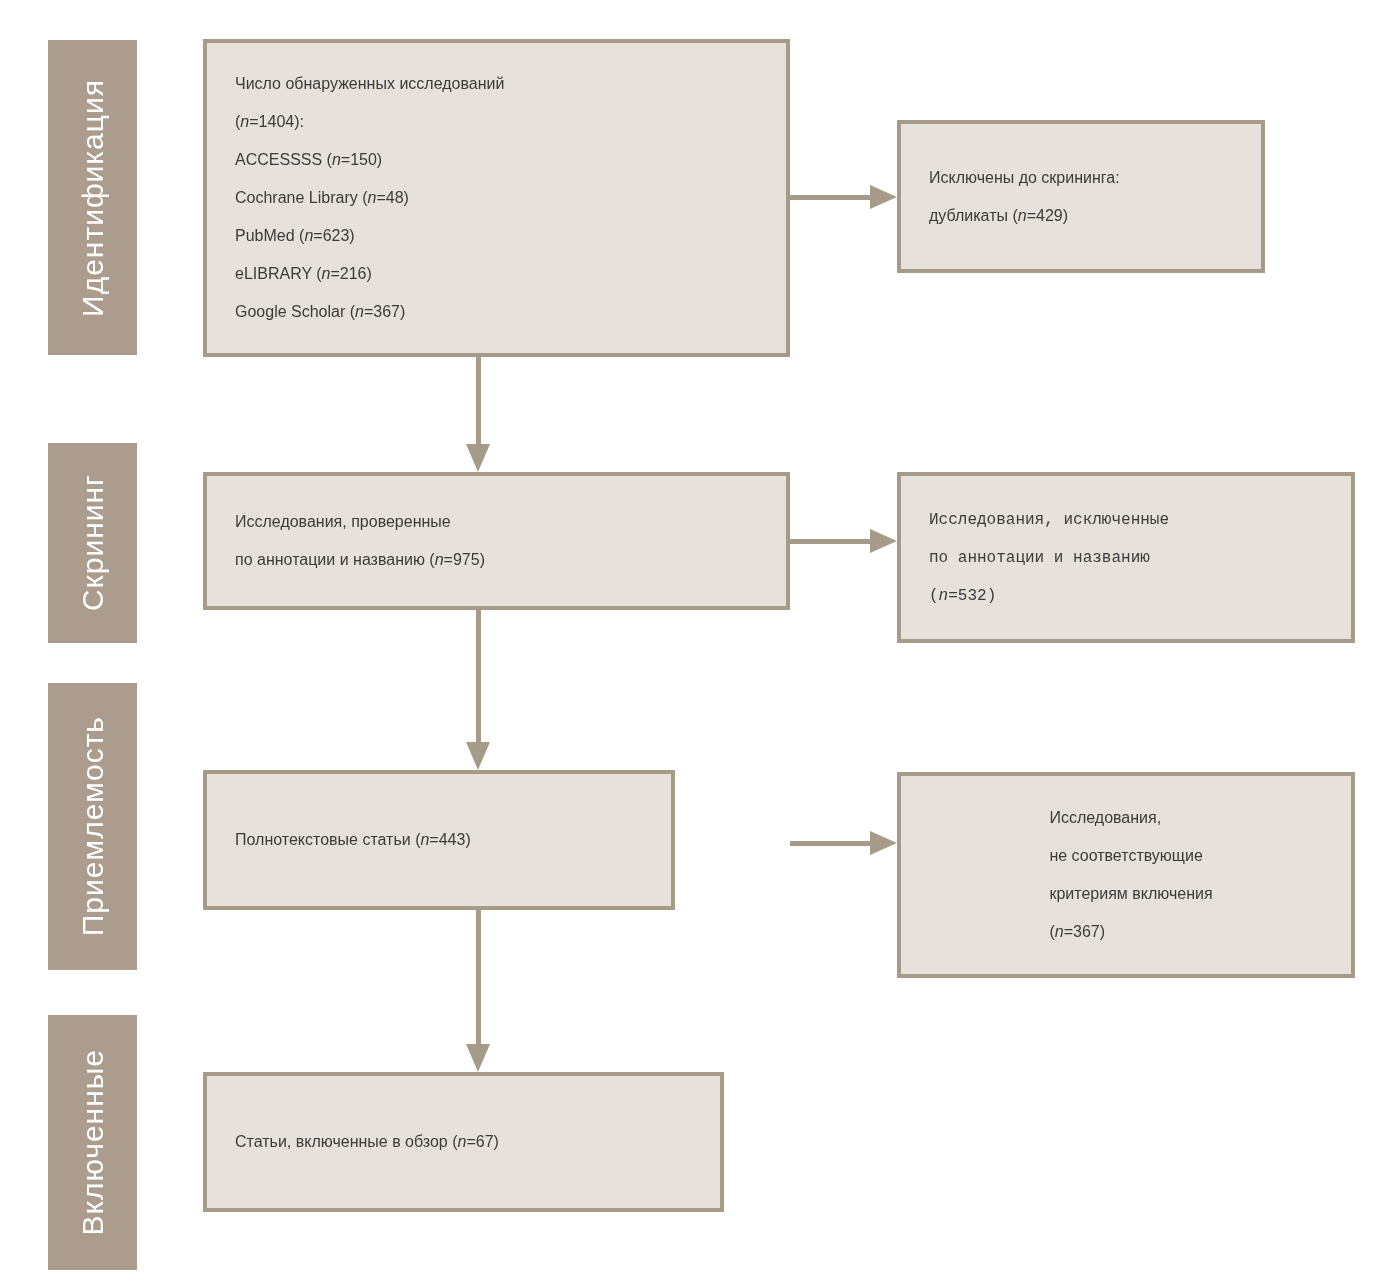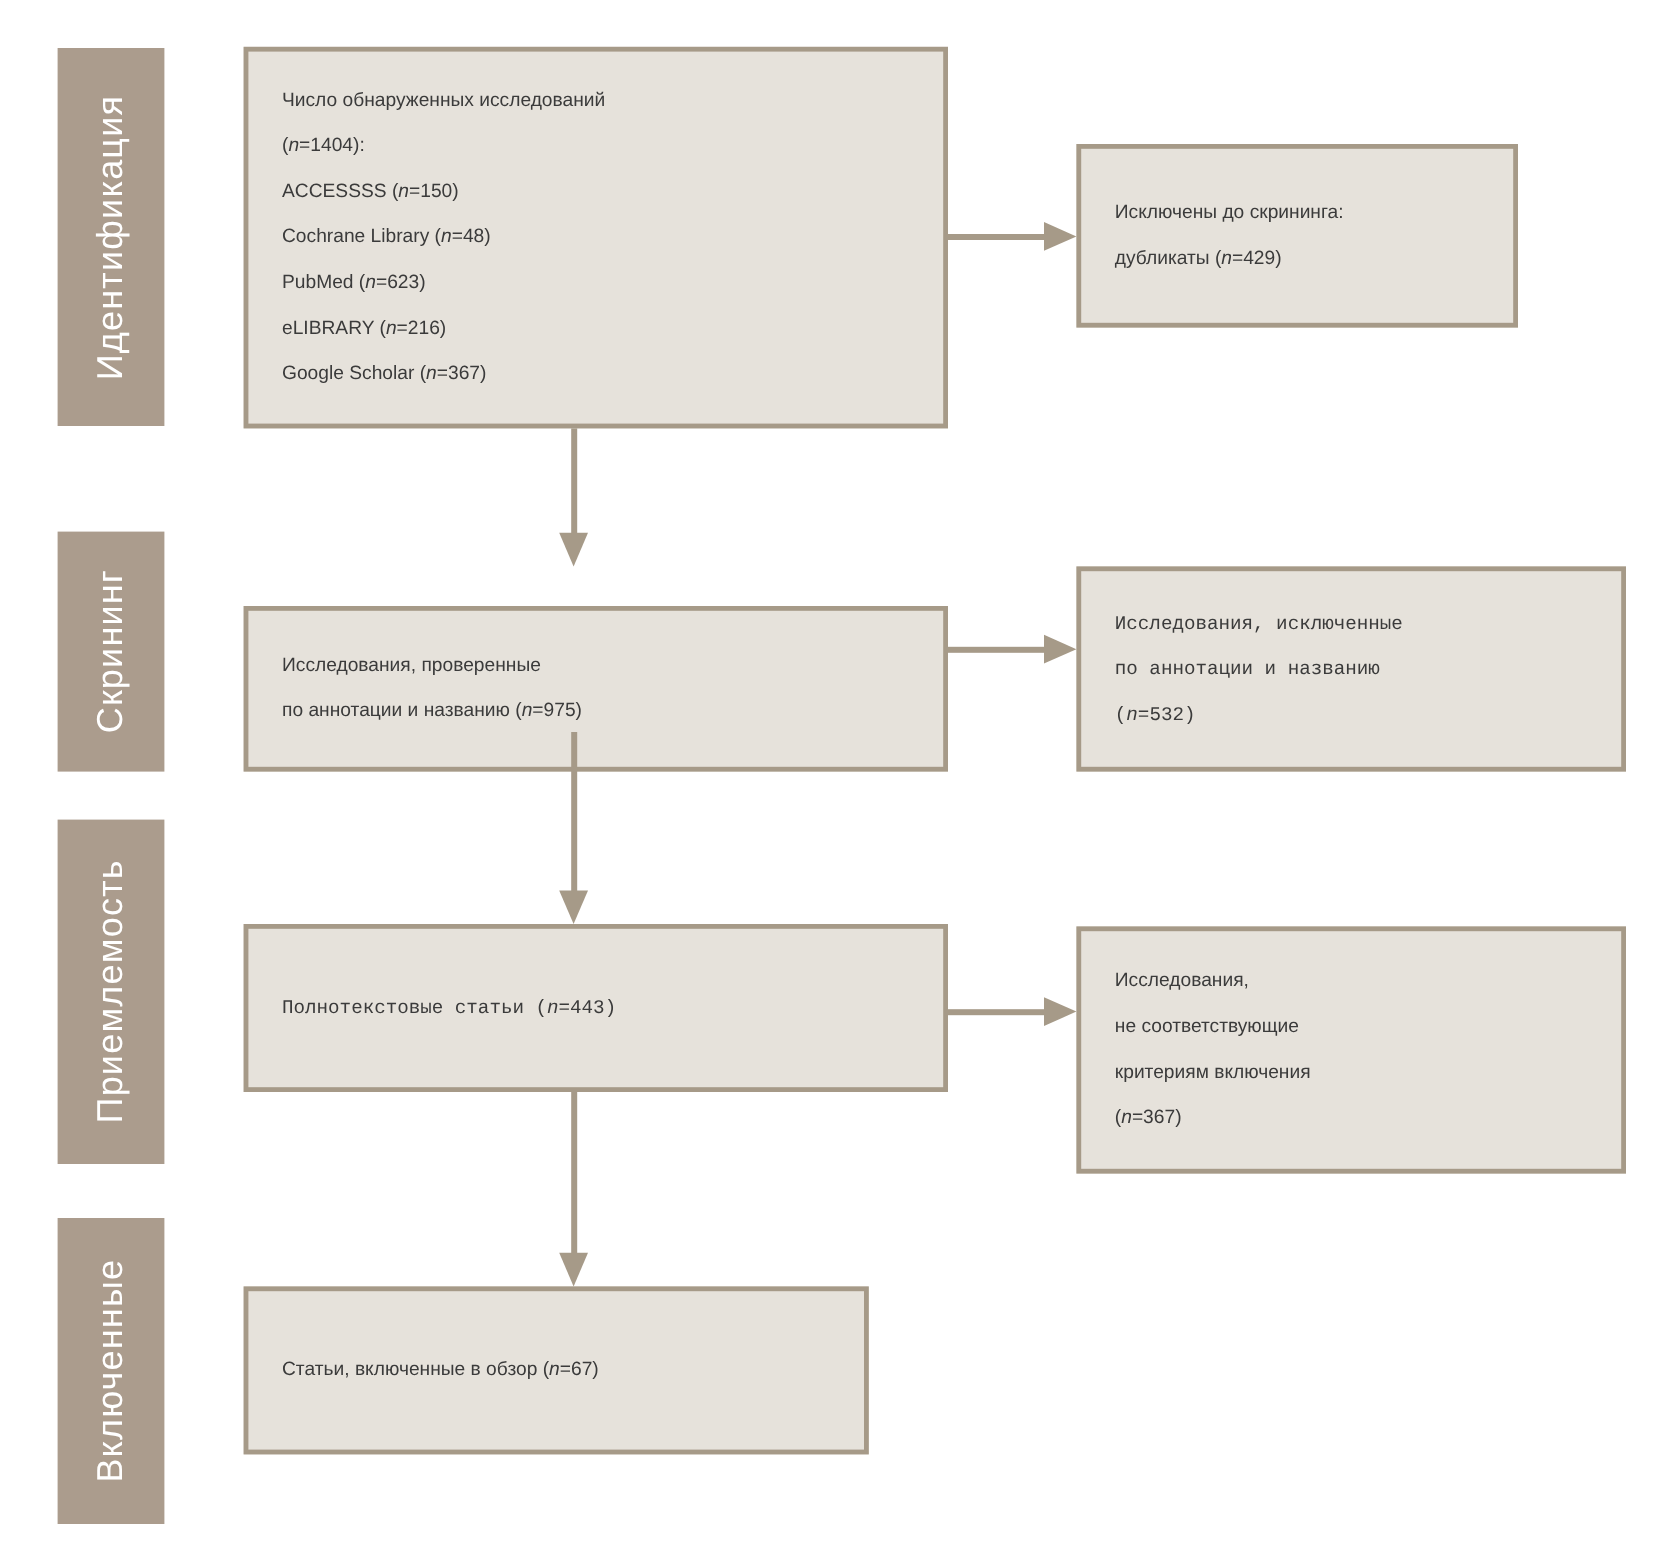--- a/index.html
+++ b/index.html
@@ -59,37 +59,37 @@
   <div class="stage" style="top:683px;height:287px;">
     <span class="vtext">Приемлемость</span>
   </div>
   <div class="stage" style="top:1015px;height:255px;">
     <span class="vtext">Включенные</span>
   </div>
 
   <div class="box" style="left:203px;top:39px;width:587px;height:318px;">
     <div class="lines">Число обнаруженных исследований<br>(<i>n</i>=1404):<br>ACCESSSS (<i>n</i>=150)<br>Cochrane Library (<i>n</i>=48)<br>PubMed (<i>n</i>=623)<br>eLIBRARY (<i>n</i>=216)<br>Google Scholar (<i>n</i>=367)</div>
   </div>
-  <div class="box" style="left:203px;top:472px;width:587px;height:138px;margin-top:33px;">
+  <div class="box" style="left:203px;top:472px;width:587px;height:138px;">
     <div class="lines">Исследования, проверенные<br>по аннотации и названию (<i>n</i>=975)</div>
   </div>
-  <div class="box" style="left:203px;top:770px;width:587px;height:140px;font-family:Liberation Mono, monospace;">
+  <div class="box" style="left:203px;top:770px;width:472px;height:140px;">
     <div class="lines">Полнотекстовые статьи (<i>n</i>=443)</div>
   </div>
   <div class="box" style="left:203px;top:1072px;width:521px;height:140px;">
     <div class="lines">Статьи, включенные в обзор (<i>n</i>=67)</div>
   </div>
 
   <div class="box" style="left:897px;top:120px;width:368px;height:153px;">
     <div class="lines">Исключены до скрининга:<br>дубликаты (<i>n</i>=429)</div>
   </div>
   <div class="box" style="left:897px;top:472px;width:458px;height:171px;font-family:Liberation Mono, monospace;">
     <div class="lines">Исследования, исключенные<br>по аннотации и названию<br>(<i>n</i>=532)</div>
   </div>
-  <div class="box" style="left:897px;top:772px;width:458px;height:206px;">
+  <div class="box" style="left:897px;top:772px;width:458px;height:206px;justify-content:center;">
     <div class="lines">Исследования,<br>не соответствующие<br>критериям включения<br>(<i>n</i>=367)</div>
   </div>
 
   <div>
     <div class="shaft-v" style="left:476px;top:357px;height:90px;"></div>
     <div class="head-down" style="left:466px;top:444px;"></div>
   </div>
   <div>
     <div class="shaft-v" style="left:476px;top:610px;height:135px;"></div>
     <div class="head-down" style="left:466px;top:742px;"></div>

